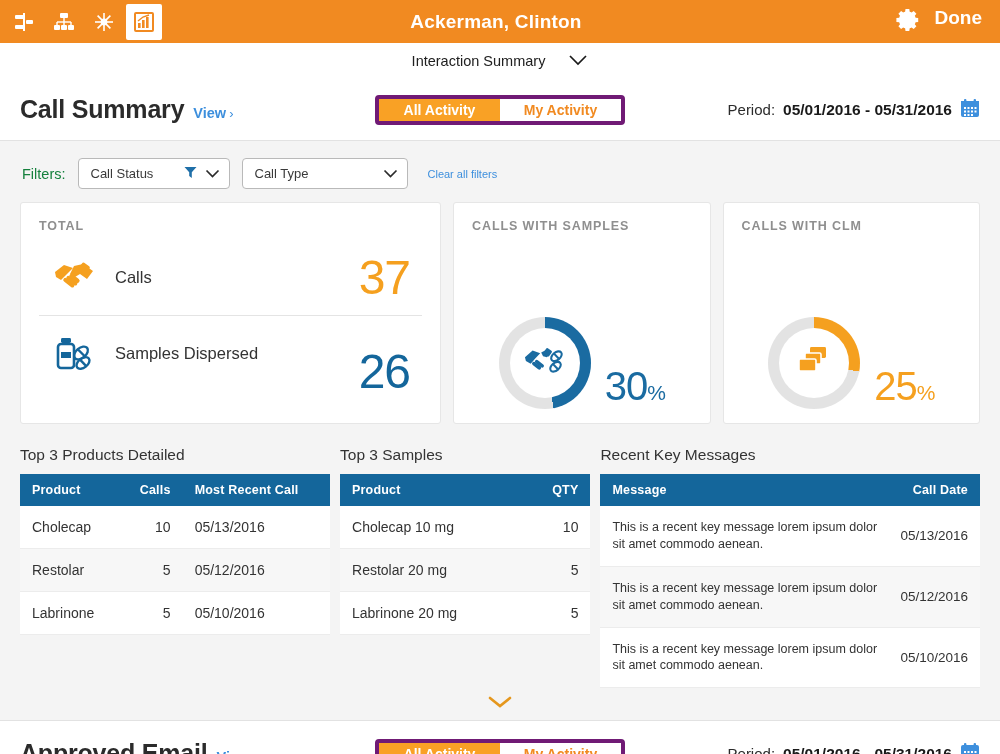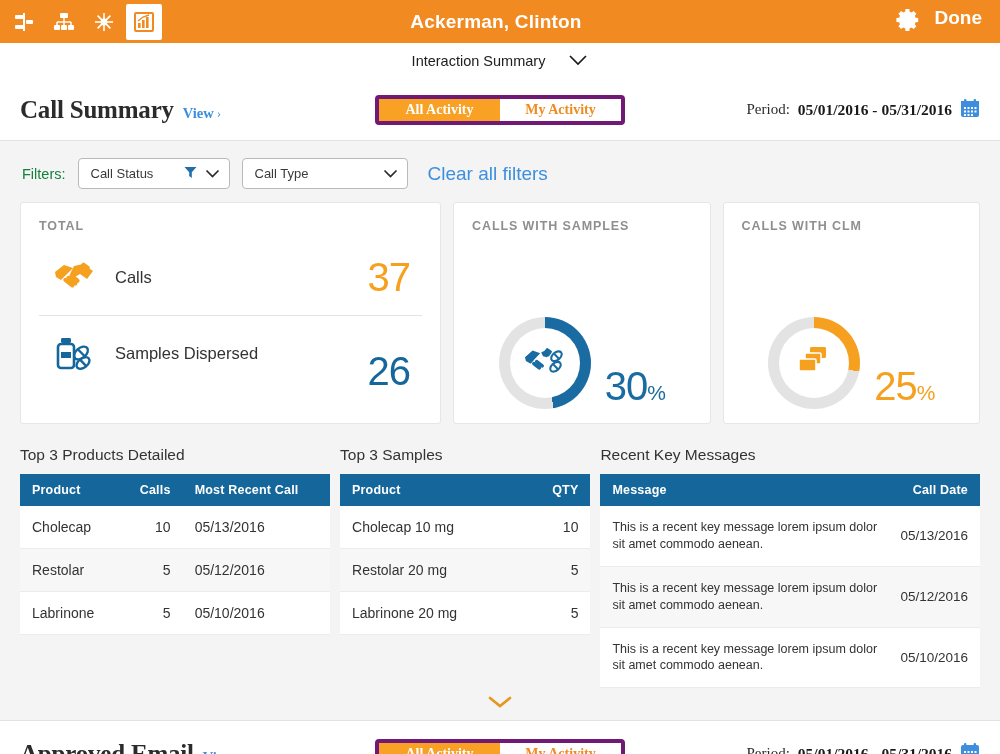--- a/index.html
+++ b/index.html
@@ -53,21 +53,20 @@
   .interaction-bar .txt { font-size: 14.5px; color: #202020; }
 
   
   .section-head {
     height: 62px;
     display: flex; align-items: center;
     padding: 0 20px;
     background: #ffffff;
     position: relative;
     border-bottom: 1px solid #e2e2e2;
-    font-family: Liberation Serif, serif;
   }
   .section-title-wrap { display: flex; align-items: baseline; gap: 9px; }
   .section-title { font-size: 25px; font-weight: bold; color: #2b2b2b; letter-spacing: -.2px; }
   .view-link { font-size: 14.5px; color: #3d8fdd; font-weight: bold; display: flex; align-items: center; gap: 3px; }
   .view-link .chev { font-size: 13px; font-weight: normal; }
 
   .seg {
     position: absolute; left: 50%; transform: translateX(-50%);
     display: flex;
     border: 4px solid #701a75;
@@ -106,21 +105,21 @@
     background: #ffffff;
     border: 1px solid #b9b9b9;
     border-radius: 4px;
     display: flex; align-items: center;
     padding: 0 9px 0 12px;
     gap: 8px;
   }
   .dd-status { width: 152px; }
   .dd-type { width: 166px; }
   .dd-label { font-size: 13px; color: #3a3a3a; flex: 1; }
-  .clear-link { font-size: 19px; color: #3d8fdd; margin-left: 8px; }
+  .clear-link { font-size: 11px; color: #3d8fdd; margin-left: 8px; }
 
   
   .cards {
     display: flex; gap: 12px;
     padding: 0 20px;
   }
   .card {
     background: #ffffff;
     border: 1px solid #e6e6e6;
     border-radius: 3px;
@@ -135,21 +134,21 @@
   }
   .total-row {
     display: flex; align-items: center;
     height: 76px;
     padding: 0 12px 0 14px;
     margin-top: 6px;
   }
   .total-row.second { border-top: 1px solid #e4e4e4; margin-top: 0; }
   .total-icon { width: 48px; display: flex; align-items: center; }
   .total-label { font-size: 16.5px; color: #333333; margin-left: 14px; }
-  .total-value { margin-left: auto; font-size: 40px; font-weight: normal; letter-spacing: -1px; }
+  .total-value { margin-left: auto; font-size: 48px; font-weight: normal; letter-spacing: -1px; }
   .val-orange { color: #f5a01f; }
   .val-blue { color: #14669b; margin-top: 36px; }
 
   .donut-wrap {
     display: flex; align-items: flex-end; justify-content: center;
     gap: 14px;
     height: 176px;
   }
   .donut {
     width: 92px; height: 92px;

